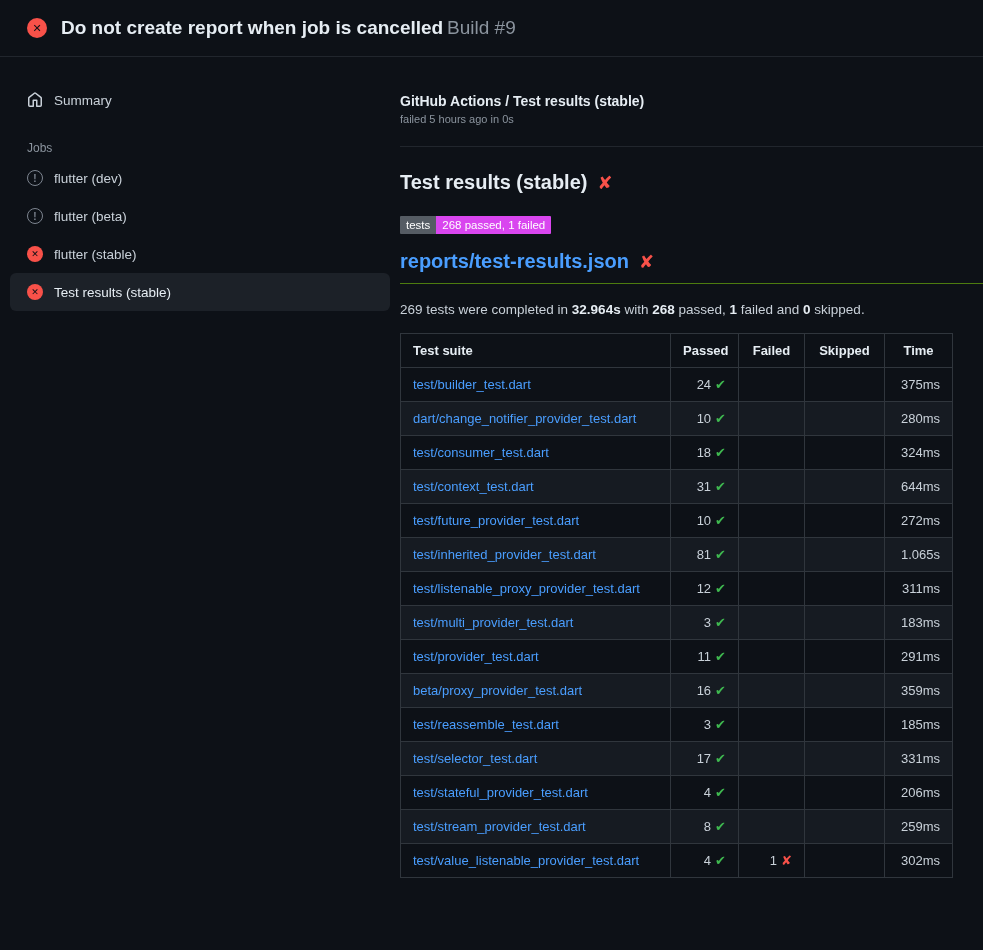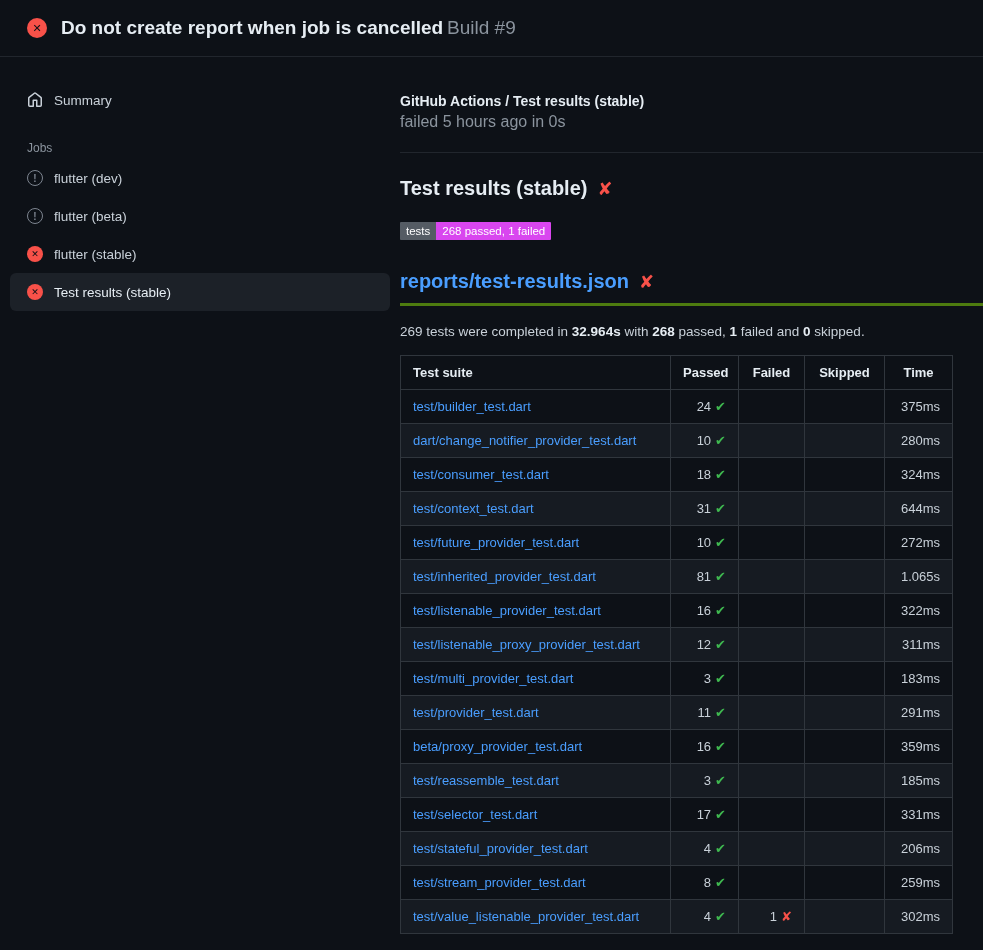--- a/index.html
+++ b/index.html
@@ -46,36 +46,36 @@
     margin:0 10px; padding:11px 17px;
     border-radius:6px; cursor:pointer;
     font-size:13.5px; color:#c9d1d9;
   }
   .side-item.selected { background:#1c2128; color:#e6edf3; }
   .jobs-label { margin:22px 0 4px 27px; font-size:12px; color:#8b949e; }
   .home-icon { width:16px; height:16px; flex-shrink:0; }
 
   
   .breadcrumb { font-size:14px; font-weight:700; color:#e6edf3; }
-  .status-line { margin-top:4px; font-size:16px; color:#8b949e; }
+  .status-line { margin-top:4px; font-size:11px; color:#8b949e; }
   .main-divider { border:none; border-top:1px solid #21262d; margin-top:21px; }
 
   .section-title {
     margin-top:24px; font-size:20px; font-weight:600; color:#e6edf3;
     display:flex; align-items:center; gap:10px;
   }
   .x-glyph { color:#f85149; font-size:18px; font-weight:700; line-height:1; }
 
   .badge { display:inline-flex; margin-top:22px; font-size:11.5px; border-radius:1px; overflow:hidden; }
   .badge-left  { background:#555c64; color:#ffffff; padding:3px 6px; }
   .badge-right { background:#d946ef; color:#ffffff; padding:3px 6px; }
 
   .report-title {
-    margin-top:30px; padding-bottom:10px;
-    border-bottom:3px solid #4d7c0f;
+    margin-top:16px; padding-bottom:10px;
+    border-bottom:1px solid #4d7c0f;
     display:flex; align-items:center; gap:10px;
     font-size:20px; font-weight:600;
   }
   .report-title a { color:#4a9eff; text-decoration:none; cursor:pointer; }
 
   .summary-line { margin-top:18px; font-size:13.5px; color:#c9d1d9; }
   .summary-line b { color:#e6edf3; font-weight:700; }
 
   
   table.results {
@@ -218,27 +218,20 @@
             <td class="cell-time">272ms</td>
           </tr>
           <tr>
             <td class="cell-suite"><a>test/inherited_provider_test.dart</a></td>
             <td class="cell-num"><span>81</span><span class="check-glyph">✔</span></td>
             <td class="cell-num"></td>
             <td class="cell-num"></td>
             <td class="cell-time">1.065s</td>
           </tr>
           <tr>
-            <td class="cell-suite"><a>test/listenable_provider_test.dart</a></td>
-            <td class="cell-num"><span>16</span><span class="check-glyph">✔</span></td>
-            <td class="cell-num"></td>
-            <td class="cell-num"></td>
-            <td class="cell-time">322ms</td>
-          </tr>
-          <tr>
             <td class="cell-suite"><a>test/listenable_proxy_provider_test.dart</a></td>
             <td class="cell-num"><span>12</span><span class="check-glyph">✔</span></td>
             <td class="cell-num"></td>
             <td class="cell-num"></td>
             <td class="cell-time">311ms</td>
           </tr>
           <tr>
             <td class="cell-suite"><a>test/multi_provider_test.dart</a></td>
             <td class="cell-num"><span>3</span><span class="check-glyph">✔</span></td>
             <td class="cell-num"></td>

